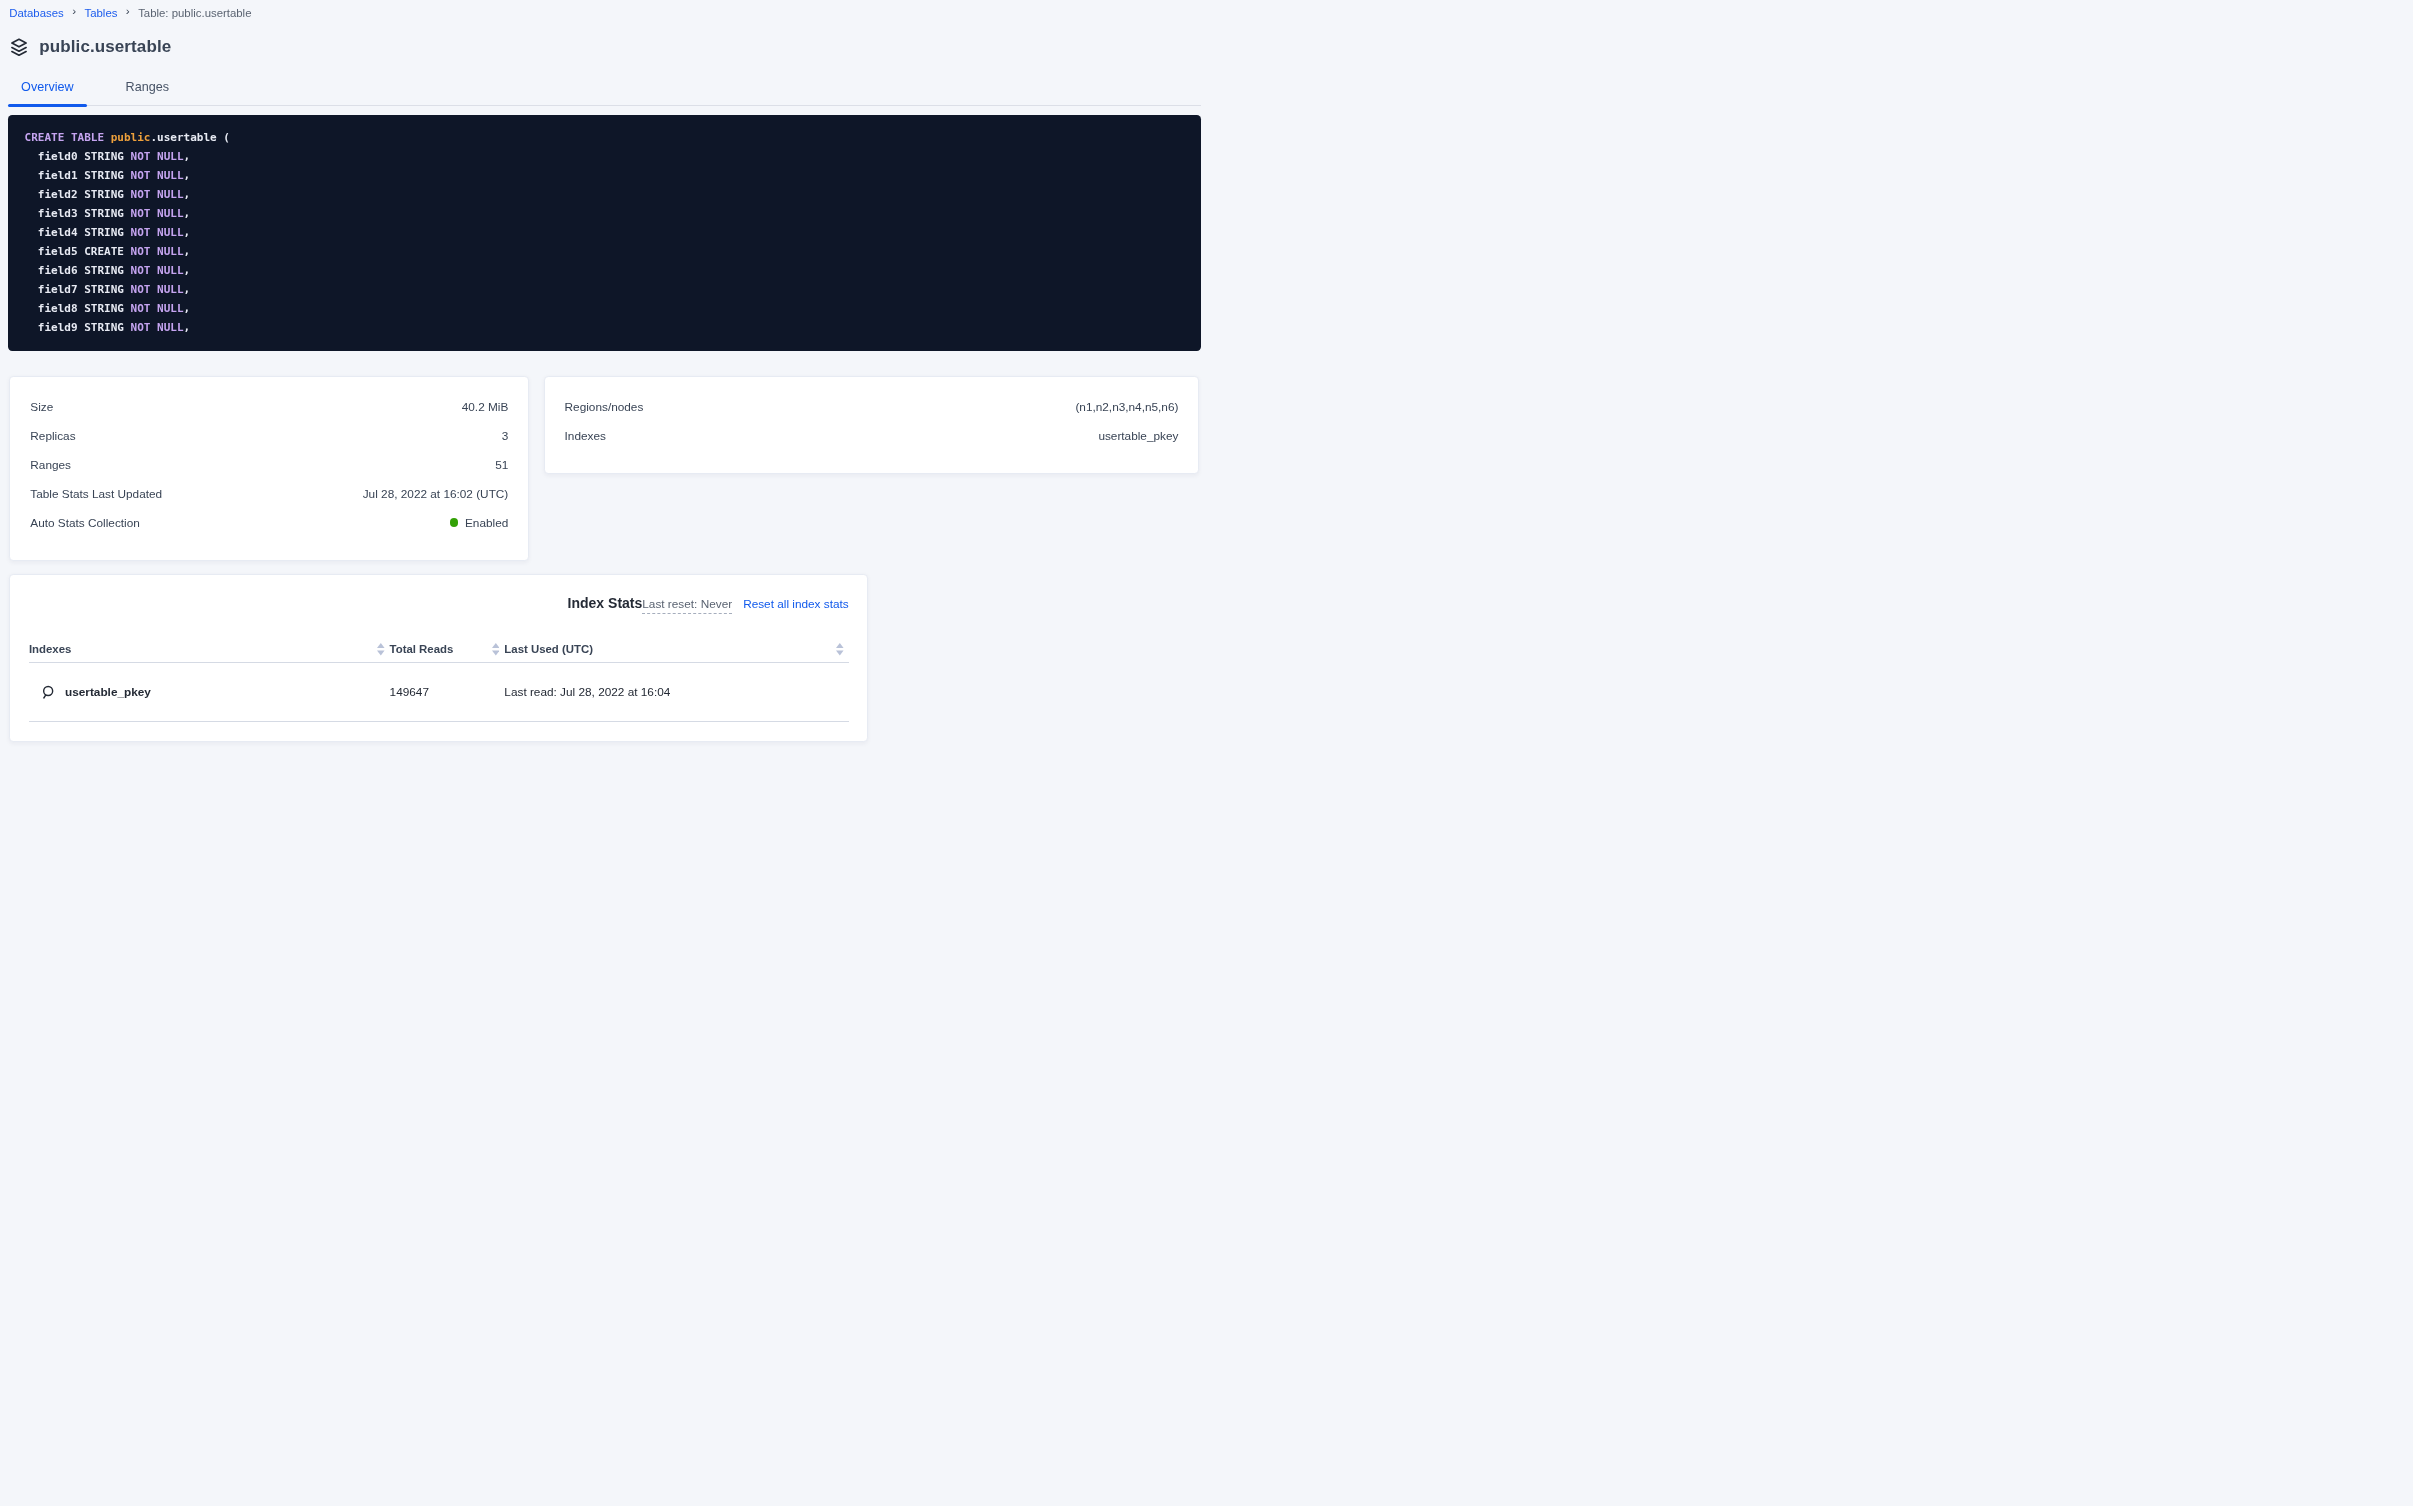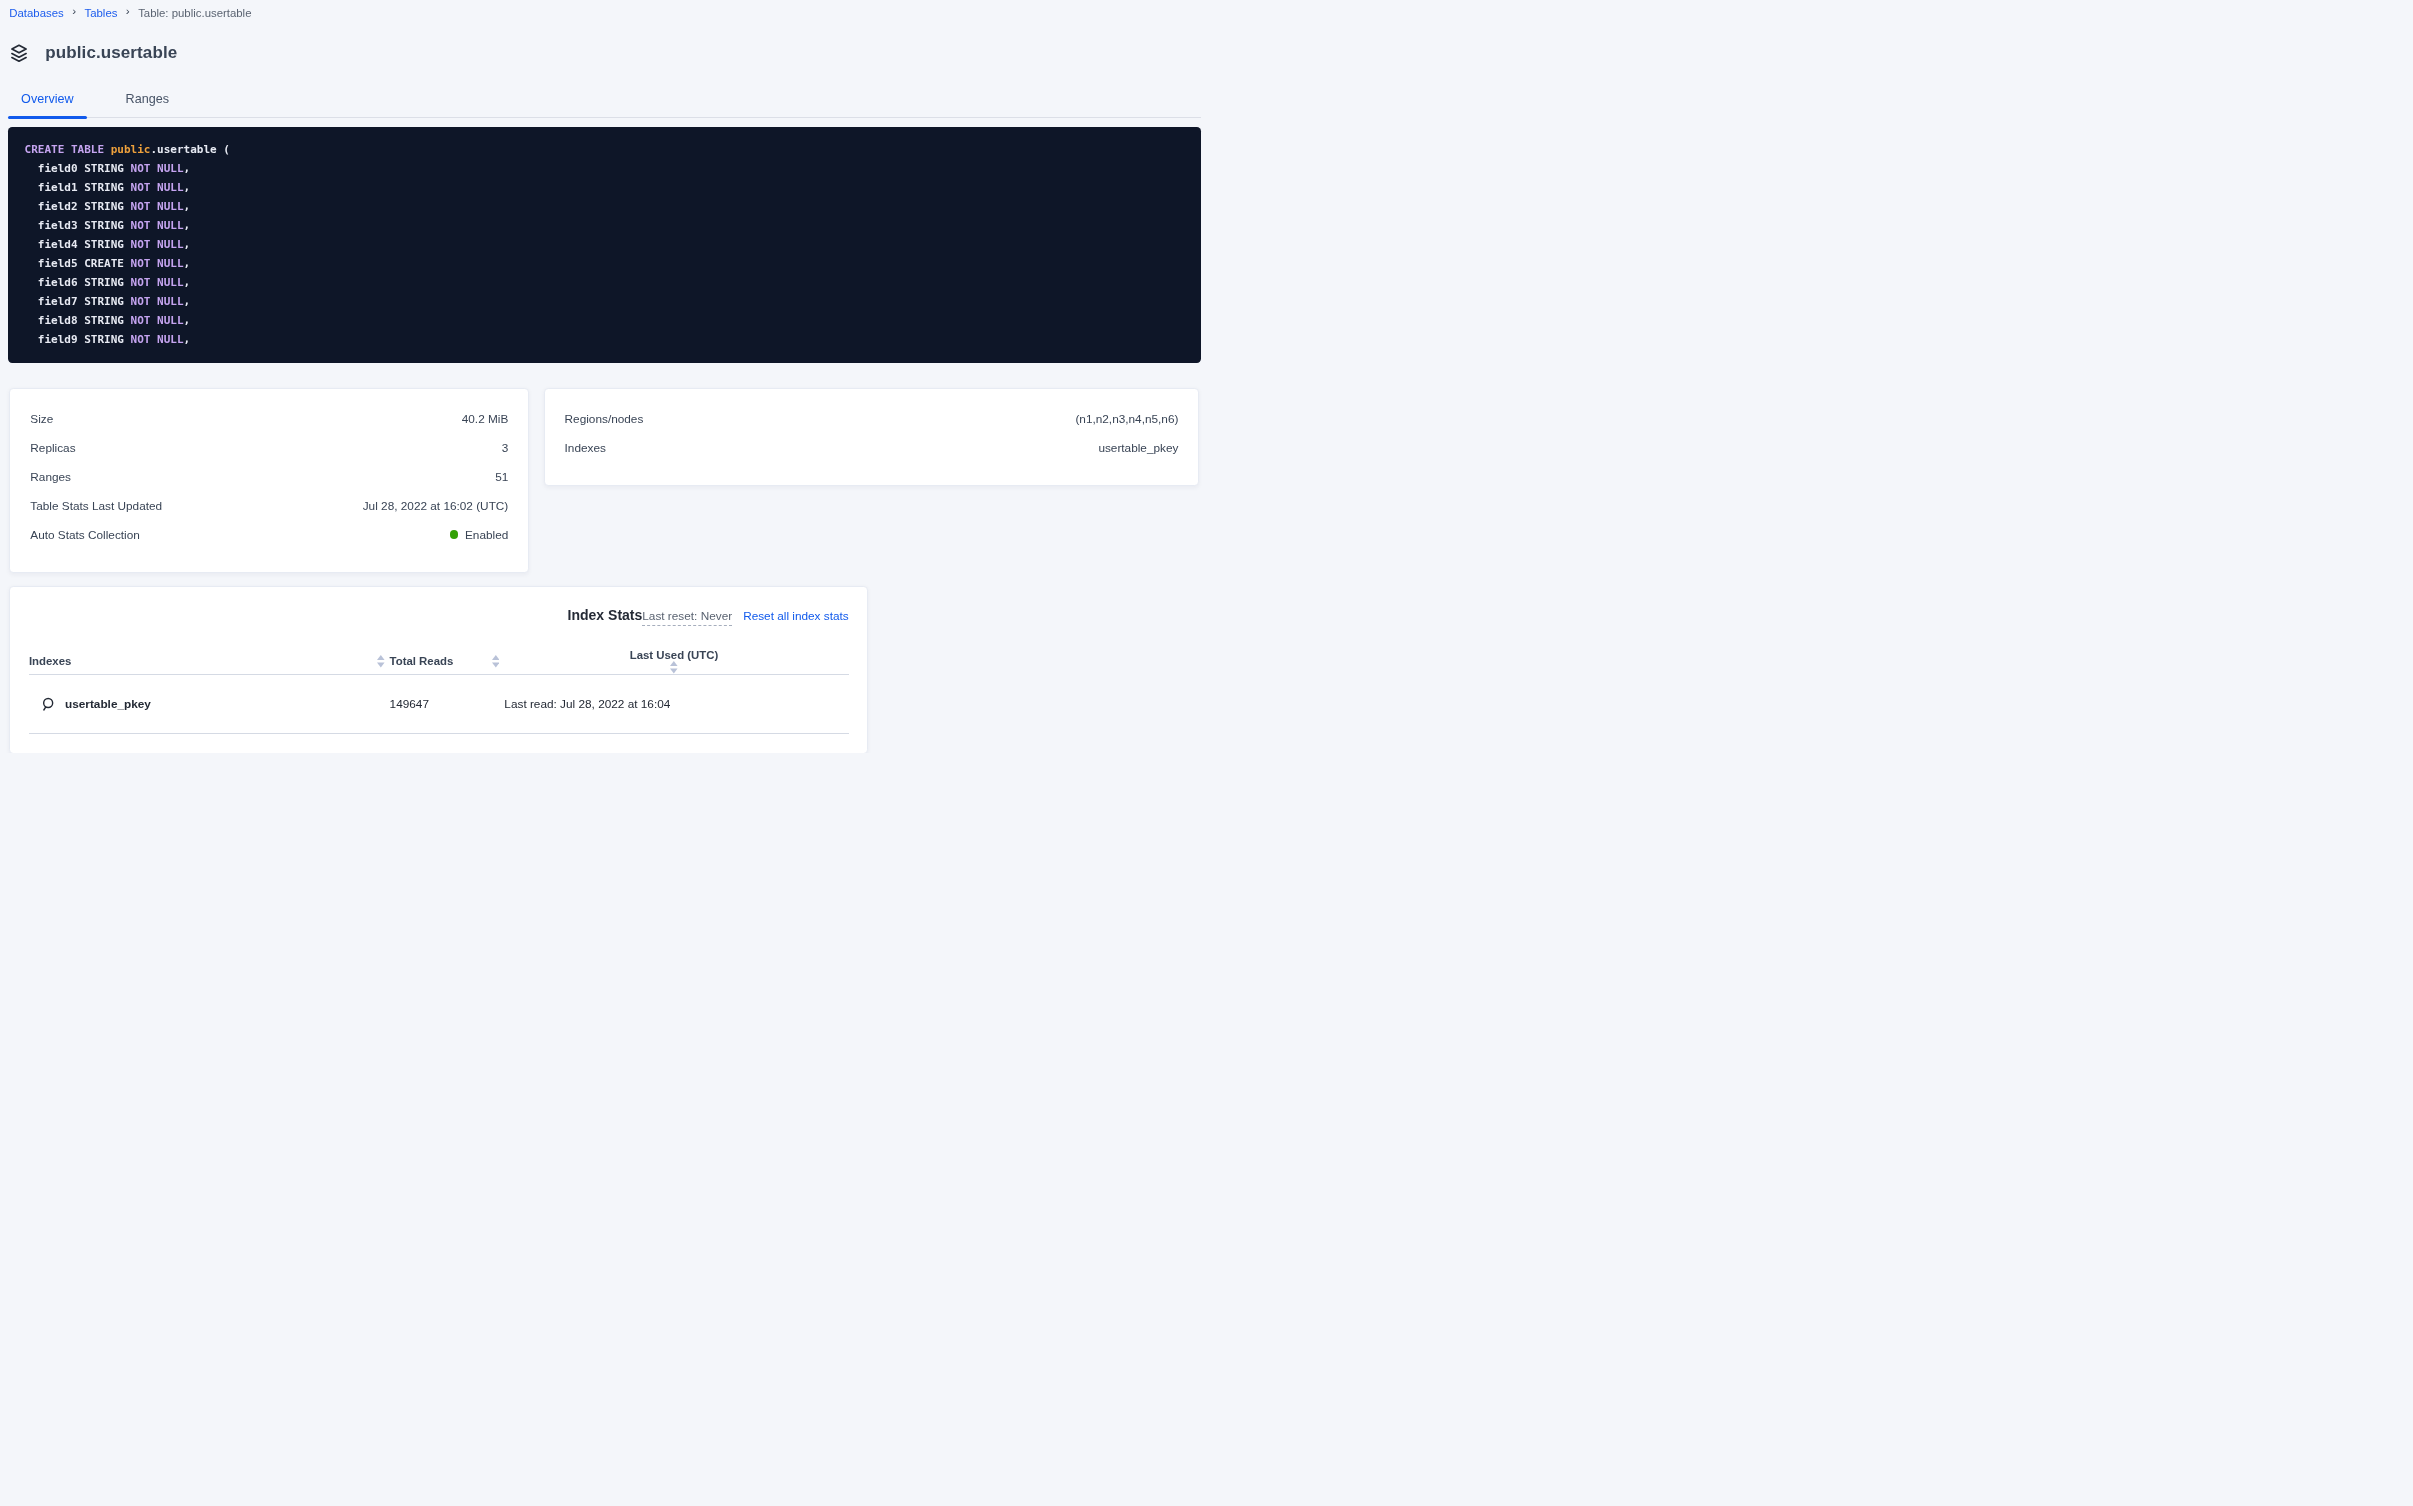--- a/index.html
+++ b/index.html
@@ -13,21 +13,21 @@
   }
 
   
   .breadcrumb { display:flex; align-items:center; gap:8.4px; padding:6.7px 0 0 9.3px; font-size:11.4px; }
   .crumb-link { color:#1c5ced; text-decoration:none; cursor:pointer; }
   .crumb-sep { color:#3c4758; font-size:11.8px; line-height:1; transform:translateY(-0.8px); }
   .crumb-current { color:#5b6472; }
 
   
   .title-row { display:flex; align-items:center; gap:10px; margin:18.6px 0 0 9.3px; }
-  .title-row h1 { margin:6px; font-size:17px; font-weight:700; color:#394455; letter-spacing:0.1px; }
+  .title-row h1 { margin:0; font-size:17px; font-weight:700; color:#394455; letter-spacing:0.1px; }
   .stack-icon svg { display:block; }
 
   
   .tabs-wrap { display:flex; margin:15px 5.9px 0 7.6px; border-bottom:0.8px solid #dcdfe7; padding-left:0; }
   .tab { position:relative; padding:7.6px 13.5px 11px; font-size:12.6px; color:#475366; cursor:pointer; }
   .tab + .tab { margin-left:25px; }
   .tab.active { color:#115aec; font-weight:400; }
   .tab.active::after { content:""; position:absolute; left:0; right:0; bottom:-2.1px; height:3.4px; border-radius:1.7px; background:#115aec; }
 
   
@@ -66,21 +66,21 @@
   }
   .index-head { display:flex; justify-content:flex-end; align-items:baseline; }
   .index-head h2 { margin:0; font-size:14px; font-weight:700; color:#242a35; }
   .index-head-right { display:flex; align-items:baseline; gap:11px; font-size:11.8px; }
   .last-reset { color:#5b6472; border-bottom:0.8px dashed #a6aebd; padding-bottom:2.5px; cursor:default; }
   .reset-link { color:#115aec; text-decoration:none; cursor:pointer; }
 
   .itable { margin-top:22px; }
   .itable-header { display:flex; align-items:center; height:27px; border-bottom:0.8px solid #d5dae4; font-size:11.4px; font-weight:600; color:#394455; }
   .itable-row { display:flex; align-items:center; height:59px; border-bottom:0.8px solid #d5dae4; font-size:11.8px; color:#242a35; }
-  .col-a { width:44%; } .col-b { width:14%; } .col-c { width:42%;flex-direction:column; }
+  .col-a { width:44%; } .col-b { width:14%; } .col-c { width:42%; }
   .th { display:flex; justify-content:space-between; align-items:center; padding-right:5px; cursor:pointer; }
   .sort-icon { flex:0 0 auto; }
   .iname { display:flex; align-items:center; gap:9.3px; padding-left:11.8px; font-weight:700; cursor:pointer; }
   .cell-plain { color:#242a35; }
 </style>
 </head>
 <body>
 
 <nav class="breadcrumb">
   <a class="crumb-link">Databases</a>

